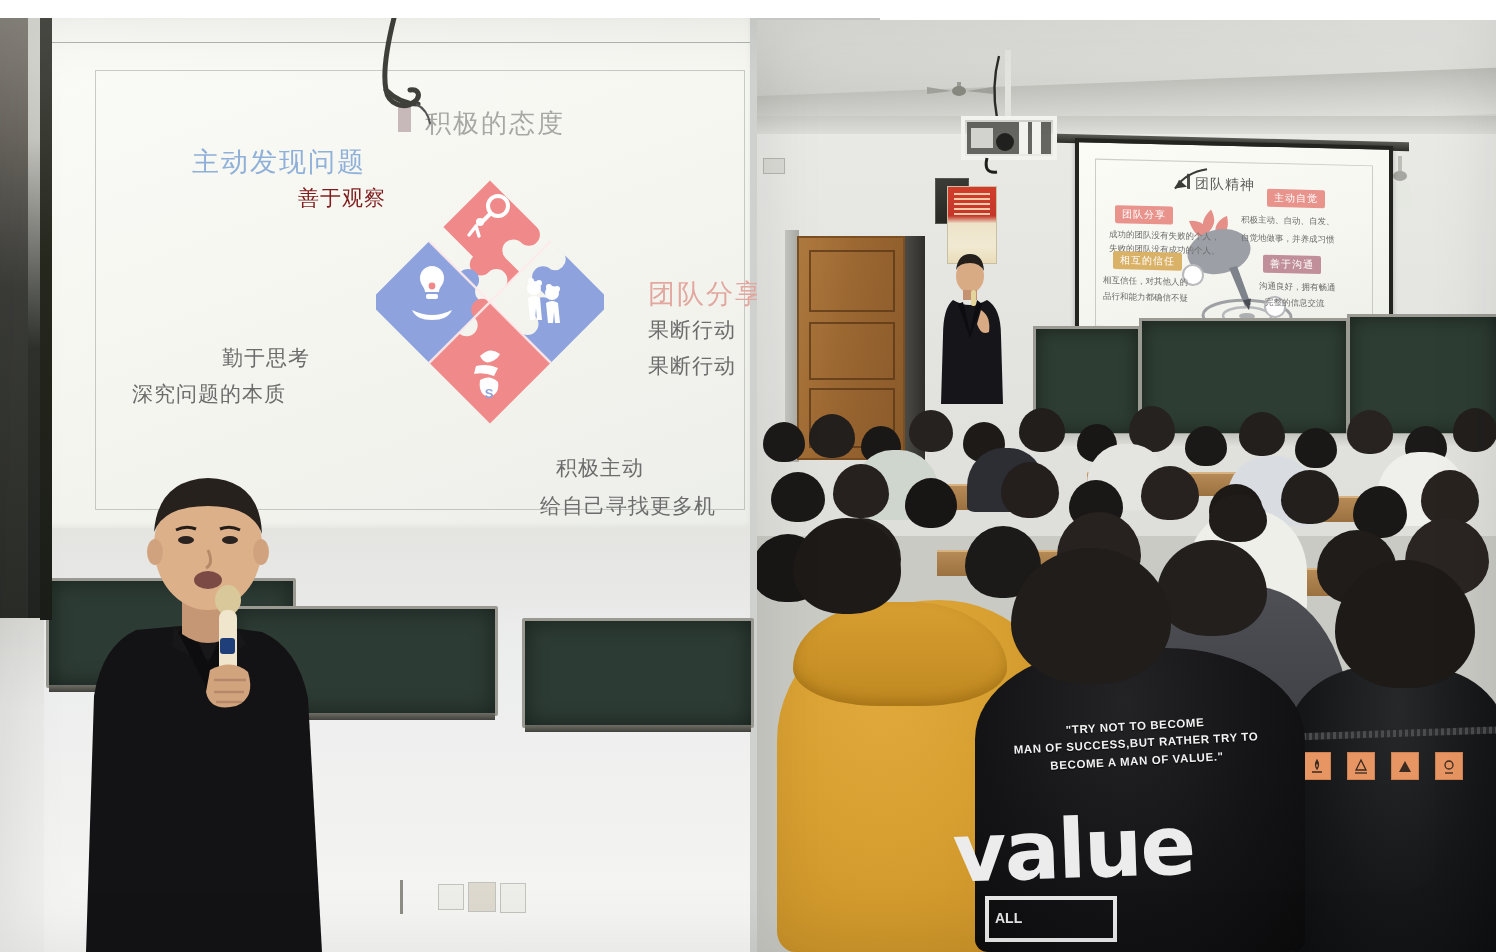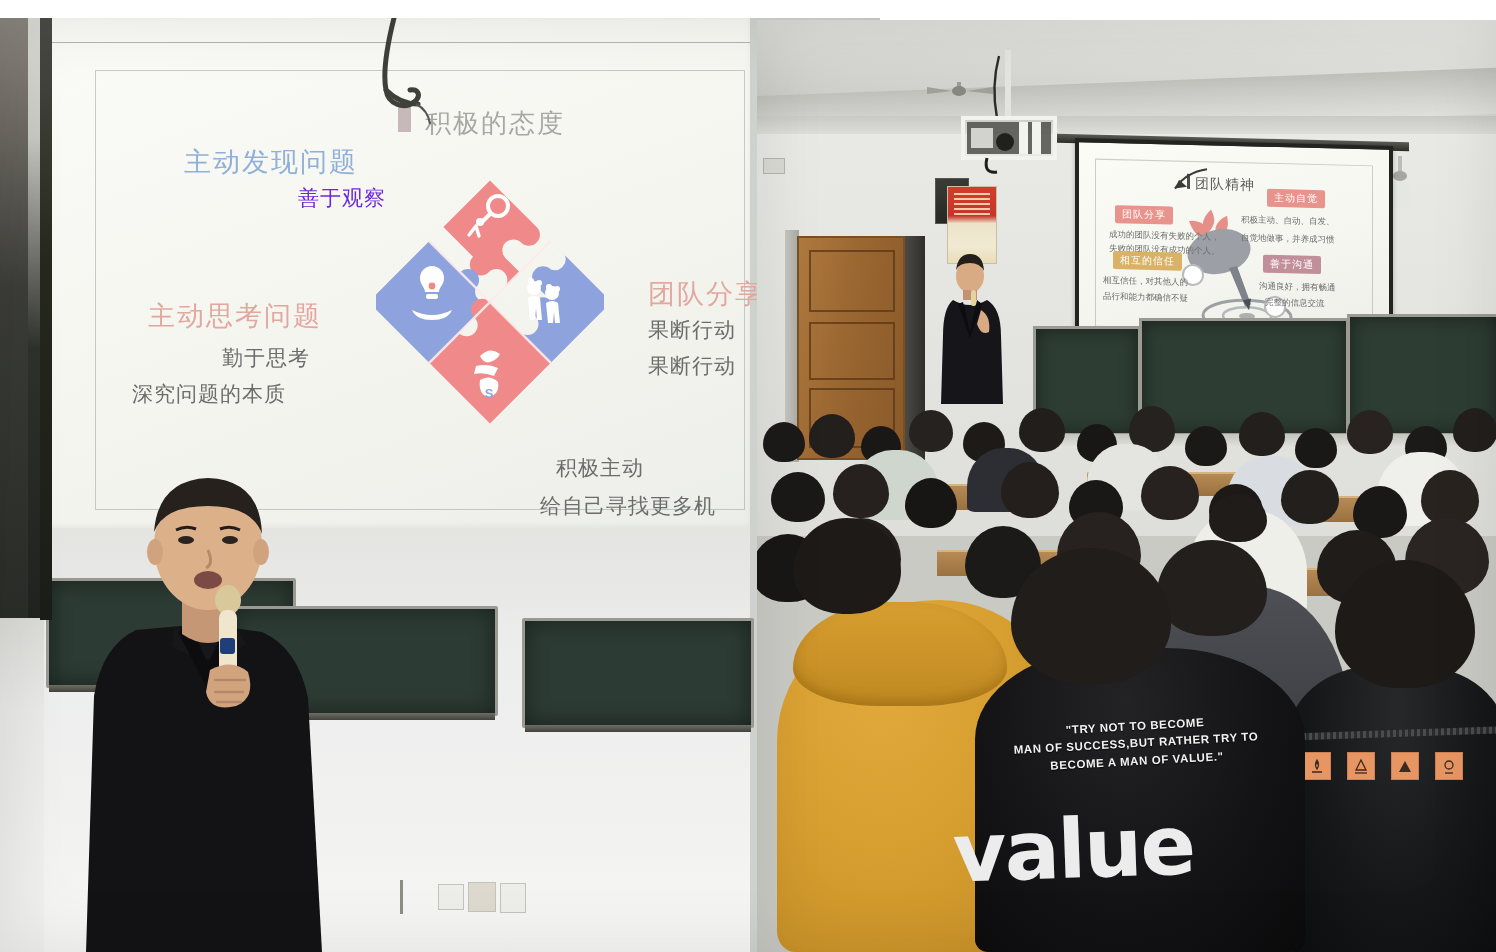--- a/index.html
+++ b/index.html
@@ -56,24 +56,24 @@
   .cn { font-family: "DejaVu Sans", "Liberation Sans", sans-serif; white-space: nowrap; }
   .lp-title {
     position: absolute; left: 425px; top: 88px;
     font-size: 26px; color: #9a9a98; letter-spacing: 2px; opacity:.85;
   }
   .lp-title-bar {
     position: absolute; left: 398px; top: 86px; width: 13px; height: 28px;
     background: #c7b9b9;
   }
   .lp-h1 {
-    position: absolute; left: 184px; top: 126px;
+    position: absolute; left: 192px; top: 126px;
     font-size: 27px; color: #8fb0d8; letter-spacing: 2px;
   }
-  .lp-s1a { position: absolute; left: 298px; top: 166px; font-size: 21px; color: #6d28d9; letter-spacing:1px;}
+  .lp-s1a { position: absolute; left: 298px; top: 166px; font-size: 21px; color: #7f1d1d; letter-spacing:1px;}
   .lp-s1b { position: absolute; left: 170px; top: 196px; font-size: 21px; color: #6c6c6c; letter-spacing:1px;}
   .lp-h2 {
     position: absolute; left: 148px; top: 280px;
     font-size: 27px; color: #e2a8a0; letter-spacing: 2px;
   }
   .lp-s2a { position: absolute; left: 222px; top: 326px; font-size: 21px; color: #6c6c6c; letter-spacing:1px;}
   .lp-s2b { position: absolute; left: 132px; top: 362px; font-size: 21px; color: #6c6c6c; letter-spacing:1px;}
   .lp-h3 {
     position: absolute; left: 648px; top: 258px;
     font-size: 27px; color: #e2a8a0; letter-spacing: 2px;
@@ -314,21 +314,20 @@
     <div class="lp-screen"></div>
     <div class="lp-screen-hairline"></div>
     <div class="lp-slide-border"></div>
 
     <div class="lp-title-bar"></div>
     <div class="lp-title cn">积极的态度</div>
 
     <div class="lp-h1 cn">主动发现问题</div>
     <div class="lp-s1a cn">善于观察</div>
 
-    <div class="lp-h2 cn">主动思考问题</div>
     <div class="lp-s2a cn">勤于思考</div>
     <div class="lp-s2b cn">深究问题的本质</div>
 
     <div class="lp-h3 cn">团队分享</div>
     <div class="lp-s3a cn">果断行动</div>
     <div class="lp-s3b cn">果断行动</div>
 
     <div class="lp-s4a cn">积极主动</div>
     <div class="lp-s4b cn">给自己寻找更多机</div>
 
@@ -649,19 +648,22 @@
 
       <div class="jacket-value"></div>
       <div class="head" style="left:254px;top:148px;width:160px;height:136px;background:#201d1b;"></div>
 
       <div class="jv-quote">
         <div>"TRY NOT TO BECOME</div>
         <div>MAN OF SUCCESS,BUT RATHER TRY TO</div>
         <div>BECOME A MAN OF VALUE."</div>
       </div>
       <div class="jv-word">value</div>
+      <div class="jv-box">
+        <span>ALL</span>
+      </div>
 
     </div>
 
     <div class="vig"></div>
   </div>
 
 </div>
 
 </body></html>

